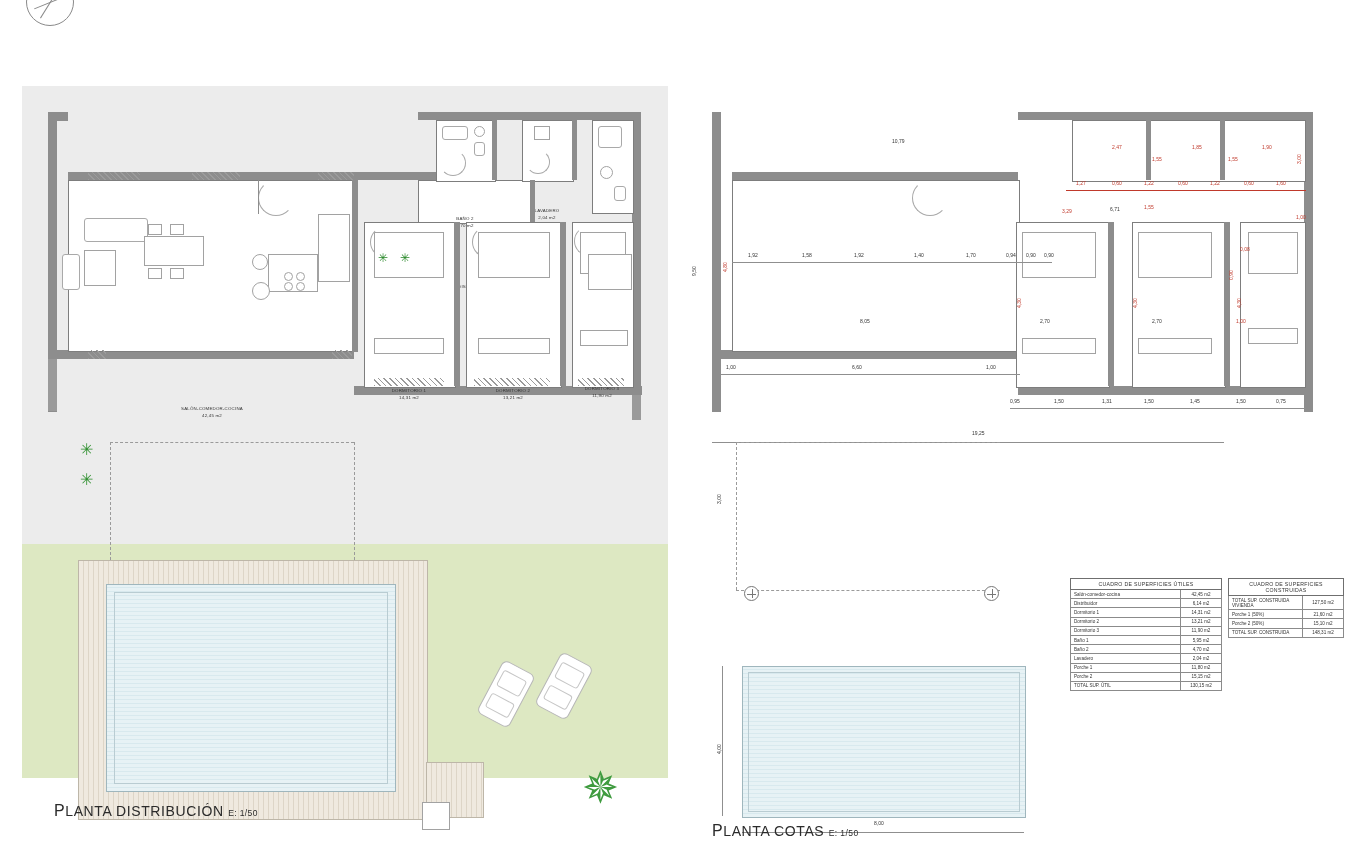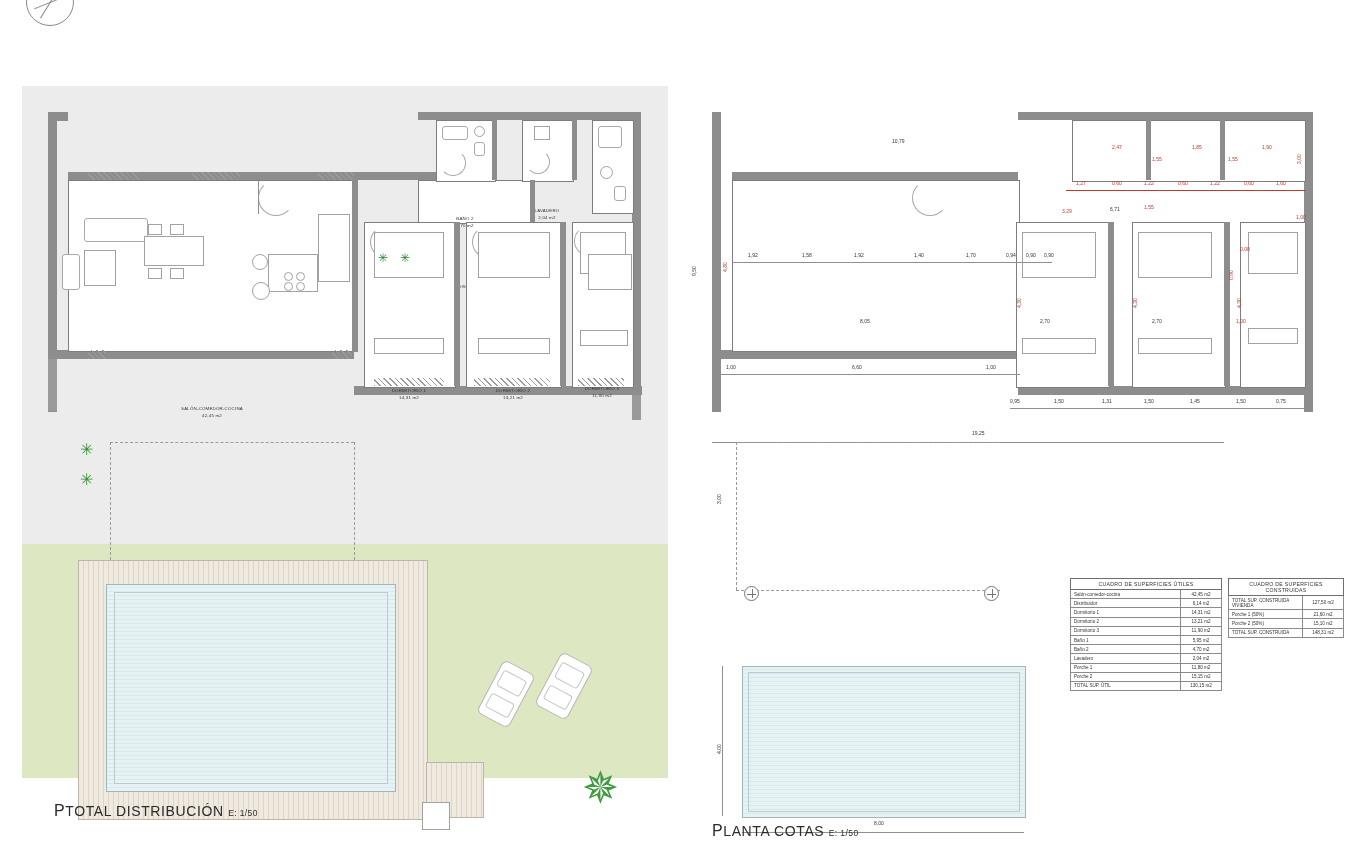--- a/index.html
+++ b/index.html
@@ -212,21 +212,21 @@
     <div class="poolin" style="left:92px;top:506px;width:272px;height:190px;"></div>
 
     <div class="car" style="left:466px;top:578px;transform:rotate(28deg);"></div>
     <div class="car" style="left:524px;top:570px;transform:rotate(28deg);"></div>
 
     <div class="deck" style="left:404px;top:676px;width:56px;height:54px;"></div>
     <div class="furn" style="left:400px;top:716px;width:26px;height:26px;"></div>
     <div class="star" style="left:560px;top:676px;font-size:44px;color:#3f9b3f;">✵</div>
 
     <div class="title" style="left:32px;top:716px;">
-      <span class="big">P</span><span>TOTAL DISTRIBUCIÓN</span>
+      <span class="big">P</span><span>LANTA DISTRIBUCIÓN</span>
       <span class="scale">E: 1/50</span>
     </div>
   </div>
 
   <div class="panel-cotas">
 
     <div class="w" style="left:12px;top:26px;width:9px;height:300px;"></div>
     <div class="w" style="left:32px;top:86px;width:286px;height:8px;"></div>
     <div class="w" style="left:318px;top:26px;width:292px;height:8px;"></div>
     <div class="w" style="left:604px;top:26px;width:9px;height:300px;"></div>

